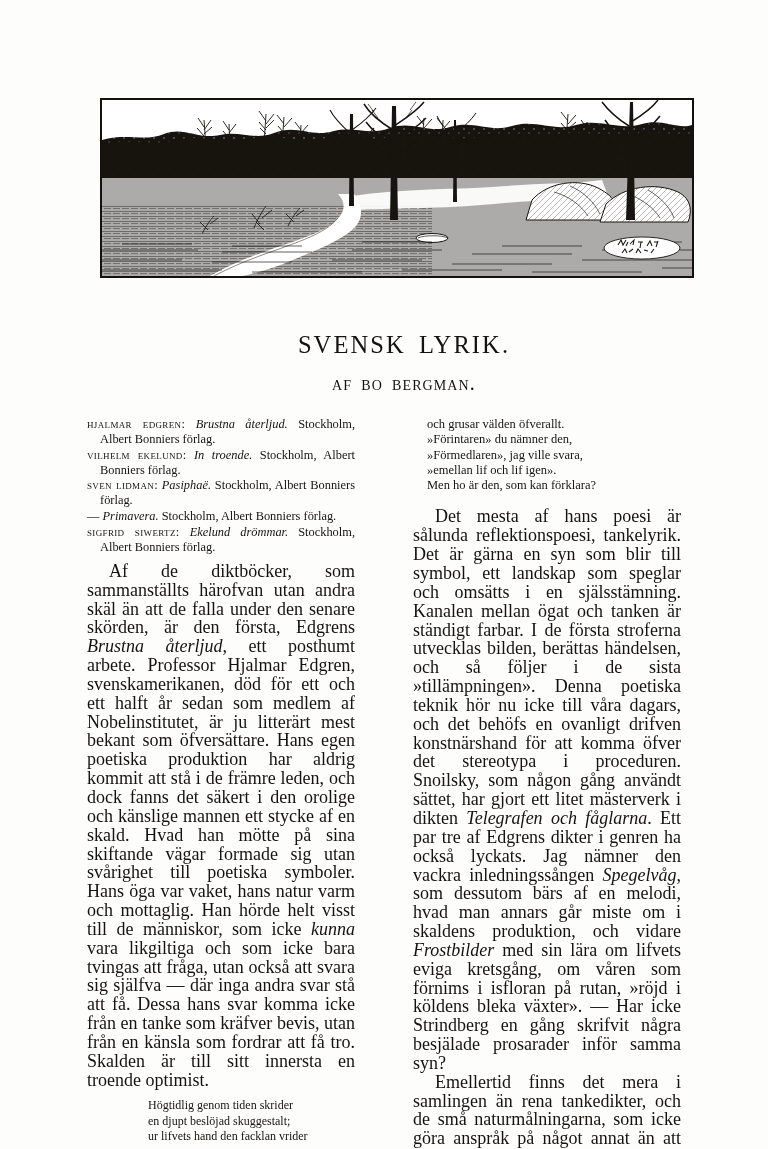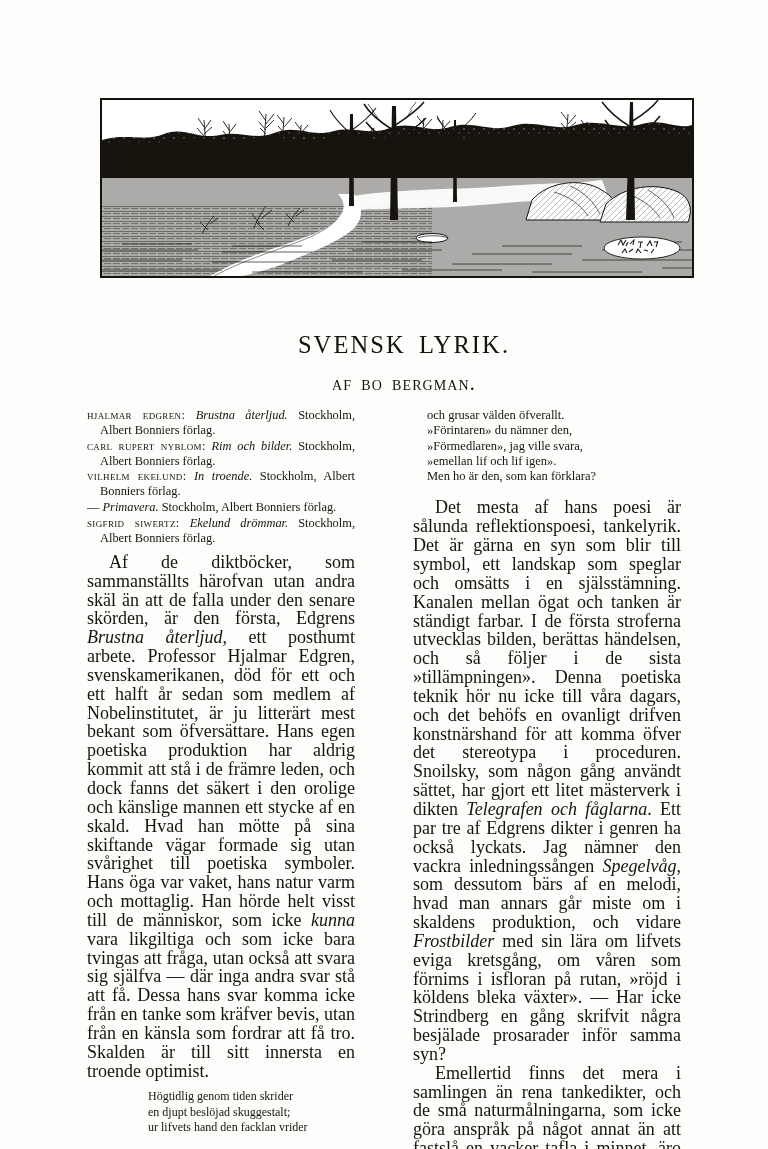--- a/index.html
+++ b/index.html
@@ -58,21 +58,21 @@
   
   .columns {
     position: absolute;
     left: 87px;
     top: 404px;
     width: 594px;
     height: 690px;
   }
   .col {
     position: absolute;
-    top: 4px;
+    top: 13px;
     width: 268px;
     height: 100%;
   }
   .col-left  { left: 0; }
   .col-right { left: 326px; }
 
   
   .biblio { margin: 0; padding: 0; }
   .biblio-entry {
     font-size: 12.4px;
@@ -262,22 +262,22 @@
     <h1 class="article-title">SVENSK LYRIK.</h1>
     <p class="byline"><span>Af</span> <span>Bo Bergman.</span></p>
   </div>
 
   <div class="columns">
 
     <div class="col col-left">
 
       <div class="biblio">
         <p class="biblio-entry"><span class="author">Hjalmar Edgren:</span> <span class="work">Brustna återljud.</span> <span>Stockholm, Albert Bonniers förlag.</span></p>
-        <p class="biblio-entry"><span class="author">Carl Rupert Nyblom:</span> <span class="work">Rim och bilder.</span> <span>Stockholm, Albert Bonniers förlag.</span></p>
         <p class="biblio-entry"><span class="author">Vilhelm Ekelund:</span> <span class="work">In troende.</span> <span>Stockholm, Albert Bonniers förlag.</span></p>
+        <p class="biblio-entry"><span class="author">Sven Lidman:</span> <span class="work">Pasiphaë.</span> <span>Stockholm, Albert Bonniers förlag.</span></p>
         <p class="biblio-entry"><span>—</span> <span class="work">Primavera.</span> <span>Stockholm, Albert Bonniers förlag.</span></p>
         <p class="biblio-entry"><span class="author">Sigfrid Siwertz:</span> <span class="work">Ekelund drömmar.</span> <span>Stockholm, Albert Bonniers förlag.</span></p>
       </div>
 
       <p class="prose first-para"><span>Af de diktböcker, som sammanställts härofvan utan andra skäl än att de falla under den senare skörden, är den första, Edgrens </span><i>Brustna återljud</i><span>, ett posthumt arbete. Professor Hjalmar Edgren, svenskamerikanen, död för ett och ett halft år sedan som medlem af Nobelinstitutet, är ju litterärt mest bekant som öfversättare. Hans egen poetiska produktion har aldrig kommit att stå i de främre leden, och dock fanns det säkert i den orolige och känslige mannen ett stycke af en skald. Hvad han mötte på sina skiftande vägar formade sig utan svårighet till poetiska symboler. Hans öga var vaket, hans natur varm och mottaglig. Han hörde helt visst till de människor, som icke </span><i>kunna</i><span> vara likgiltiga och som icke bara tvingas att fråga, utan också att svara sig själfva — där inga andra svar stå att få. Dessa hans svar komma icke från en tanke som kräfver bevis, utan från en känsla som fordrar att få tro. Skalden är till sitt innersta en troende optimist.</span></p>
 
       <p class="verse">Högtidlig genom tiden skrider
 en djupt beslöjad skuggestalt;
 ur lifvets hand den facklan vrider</p>
     </div>

